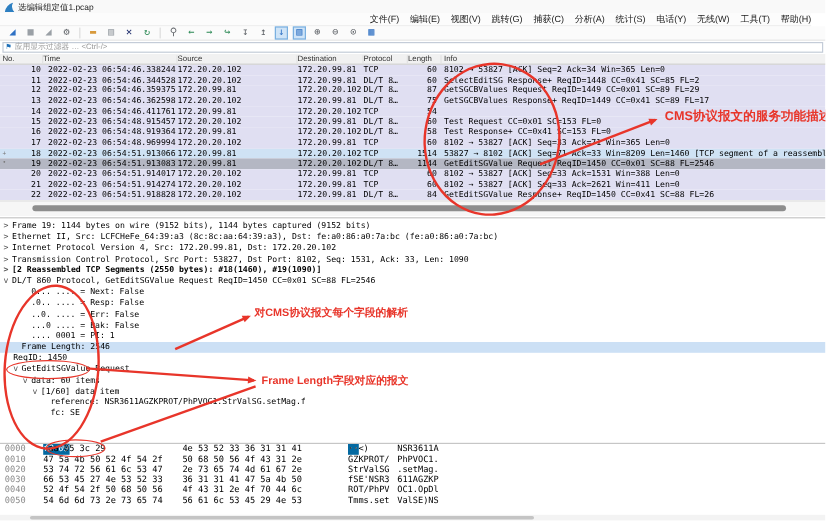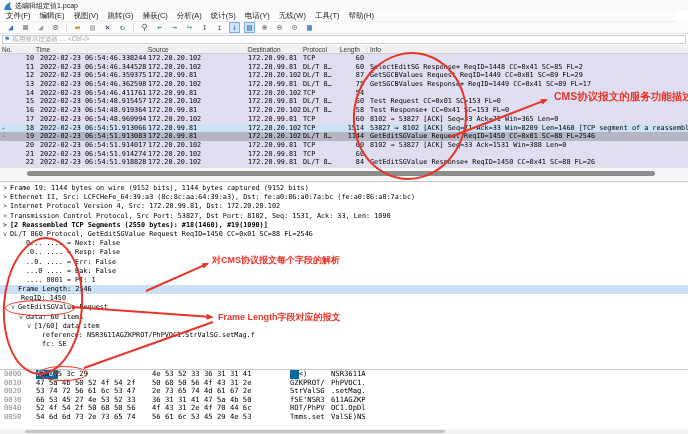--- a/index.html
+++ b/index.html
@@ -4,21 +4,21 @@
 <style>
   html,body{margin:0;padding:0;background:#fff;}
   .app{position:relative;width:688px;height:434px;overflow:hidden;background:#fff;
        font-family:"DejaVu Sans Mono",monospace;-webkit-font-smoothing:antialiased;}
   
   .titlebar{position:absolute;left:0;top:0;width:688px;height:11px;background:#f9f9f9;
             display:flex;align-items:center;gap:3px;padding-left:4px;box-sizing:border-box;}
   .titlebar .ttext{font:7px "Liberation Sans",sans-serif;color:#222;}
   .menubar{position:absolute;left:0;top:11px;width:676px;height:11px;background:#fcfcfc;
            display:flex;align-items:center;gap:9px;padding-left:6px;box-sizing:border-box;
-           font:7.5px "Liberation Sans",sans-serif;color:#1a1a1a;border-bottom:1px solid #ececec;}
+           font:7.5px "Liberation Sans",sans-serif;color:#1a1a1a;border-bottom:1px solid #ececec;justify-content:flex-end;}
   .menubar span{cursor:default;}
   .toolbar{position:absolute;left:0;top:22px;width:688px;height:12px;background:#fbfbfb;
            display:flex;align-items:center;gap:4px;padding-left:5px;box-sizing:border-box;
            border-bottom:1px solid #e6e6e6;}
   .ticon{width:11px;height:11px;display:flex;align-items:center;justify-content:center;
          font-size:8.5px;line-height:1;}
   .ticon.boxed{background:#cfe4f7;border:1px solid #7ab0e0;box-sizing:border-box;}
   .tsep{width:1px;height:9px;background:#ddd;margin:0 1px;}
   .filterbar{position:absolute;left:2px;top:35px;width:684px;height:9px;background:#fff;
              border:1px solid #c4ccd8;display:flex;align-items:center;gap:3px;
@@ -139,20 +139,21 @@
 
   <div class="plist">
       <div class="prow">
         <span class="c-mark"></span>
         <span class="c-no">10</span>
         <span class="c-time">2022-02-23 06:54:46.338244</span>
         <span class="c-src">172.20.20.102</span>
         <span class="c-dst">172.20.99.81</span>
         <span class="c-proto">TCP</span>
         <span class="c-len">60</span>
+        <span class="c-info">8102 → 53827 [ACK] Seq=2 Ack=34 Win=365 Len=0</span>
       </div>
       <div class="prow">
         <span class="c-mark"></span>
         <span class="c-no">11</span>
         <span class="c-time">2022-02-23 06:54:46.344528</span>
         <span class="c-src">172.20.20.102</span>
         <span class="c-dst">172.20.99.81</span>
         <span class="c-proto">DL/T 8…</span>
         <span class="c-len">60</span>
         <span class="c-info">SelectEditSG Response+ ReqID=1448 CC=0x41 SC=85 FL=2</span>
@@ -247,20 +248,21 @@
         <span class="c-info">8102 → 53827 [ACK] Seq=33 Ack=1531 Win=388 Len=0</span>
       </div>
       <div class="prow">
         <span class="c-mark"></span>
         <span class="c-no">21</span>
         <span class="c-time">2022-02-23 06:54:51.914274</span>
         <span class="c-src">172.20.20.102</span>
         <span class="c-dst">172.20.99.81</span>
         <span class="c-proto">TCP</span>
         <span class="c-len">60</span>
+        <span class="c-info">8102 → 53827 [ACK] Seq=33 Ack=2621 Win=411 Len=0</span>
       </div>
       <div class="prow">
         <span class="c-mark"></span>
         <span class="c-no">22</span>
         <span class="c-time">2022-02-23 06:54:51.918828</span>
         <span class="c-src">172.20.20.102</span>
         <span class="c-dst">172.20.99.81</span>
         <span class="c-proto">DL/T 8…</span>
         <span class="c-len">84</span>
         <span class="c-info">GetEditSGValue Response+ ReqID=1450 CC=0x41 SC=88 FL=26</span>
@@ -277,21 +279,21 @@
       <div class="dline" style="padding-left: 3px;"><span class="arr">&gt;</span><span>Internet Protocol Version 4, Src: 172.20.99.81, Dst: 172.20.20.102</span></div>
       <div class="dline" style="padding-left: 3px;"><span class="arr">&gt;</span><span>Transmission Control Protocol, Src Port: 53827, Dst Port: 8102, Seq: 1531, Ack: 33, Len: 1090</span></div>
       <div class="dline" style="padding-left: 3px; font-weight: bold;"><span class="arr">&gt;</span><span>[2 Reassembled TCP Segments (2550 bytes): #18(1460), #19(1090)]</span></div>
       <div class="dline" style="padding-left: 3px;"><span class="arr">v</span><span>DL/T 860 Protocol, GetEditSGValue Request   ReqID=1450 CC=0x01 SC=88 FL=2546</span></div>
       <div class="dline" style="padding-left: 19px;"><span class="arr"> </span><span>0... .... = Next: False</span></div>
       <div class="dline" style="padding-left: 19px;"><span class="arr"> </span><span>.0.. .... = Resp: False</span></div>
       <div class="dline" style="padding-left: 19px;"><span class="arr"> </span><span>..0. .... = Err: False</span></div>
       <div class="dline" style="padding-left: 19px;"><span class="arr"> </span><span>...0 .... = Bak: False</span></div>
       <div class="dline" style="padding-left: 19px;"><span class="arr"> </span><span>.... 0001 = PI: 1</span></div>
       <div class="dline selected" style="padding-left: 11px;"><span class="arr"> </span><span>Frame Length: 2546</span></div>
-      <div class="dline" style="padding-left: 14px;"><span class="arr"> </span><span>ReqID: 1450</span></div>
+      <div class="dline" style="padding-left: 4px;"><span class="arr"> </span><span>ReqID: 1450</span></div>
       <div class="dline" style="padding-left: 11px;"><span class="arr">v</span><span>GetEditSGValue Request</span></div>
       <div class="dline" style="padding-left: 19px;"><span class="arr">v</span><span>data: 60 items</span></div>
       <div class="dline" style="padding-left: 27px;"><span class="arr">v</span><span>[1/60] data item</span></div>
       <div class="dline" style="padding-left: 35px;"><span class="arr"> </span><span>reference: NSR3611AGZKPROT/PhPVOC1.StrValSG.setMag.f</span></div>
       <div class="dline" style="padding-left: 35px;"><span class="arr"> </span><span>fc: SE</span></div>
     </div>
 
   <div class="hexpane">
       <div class="hrow">
         <span class="h-off">0000</span>

